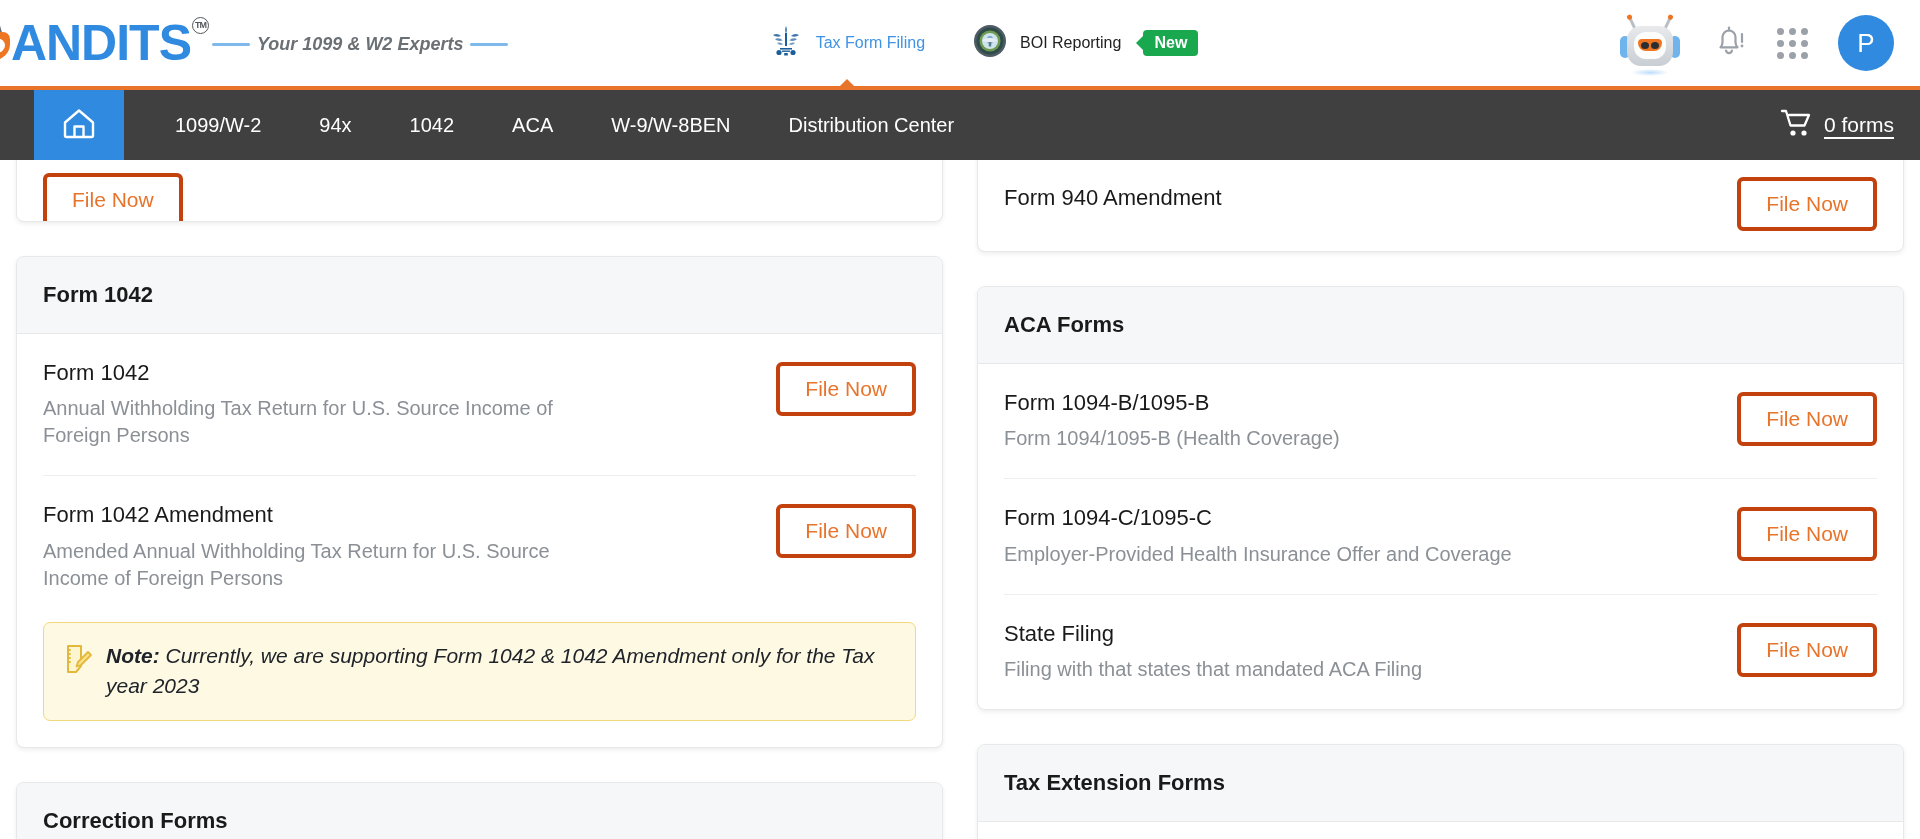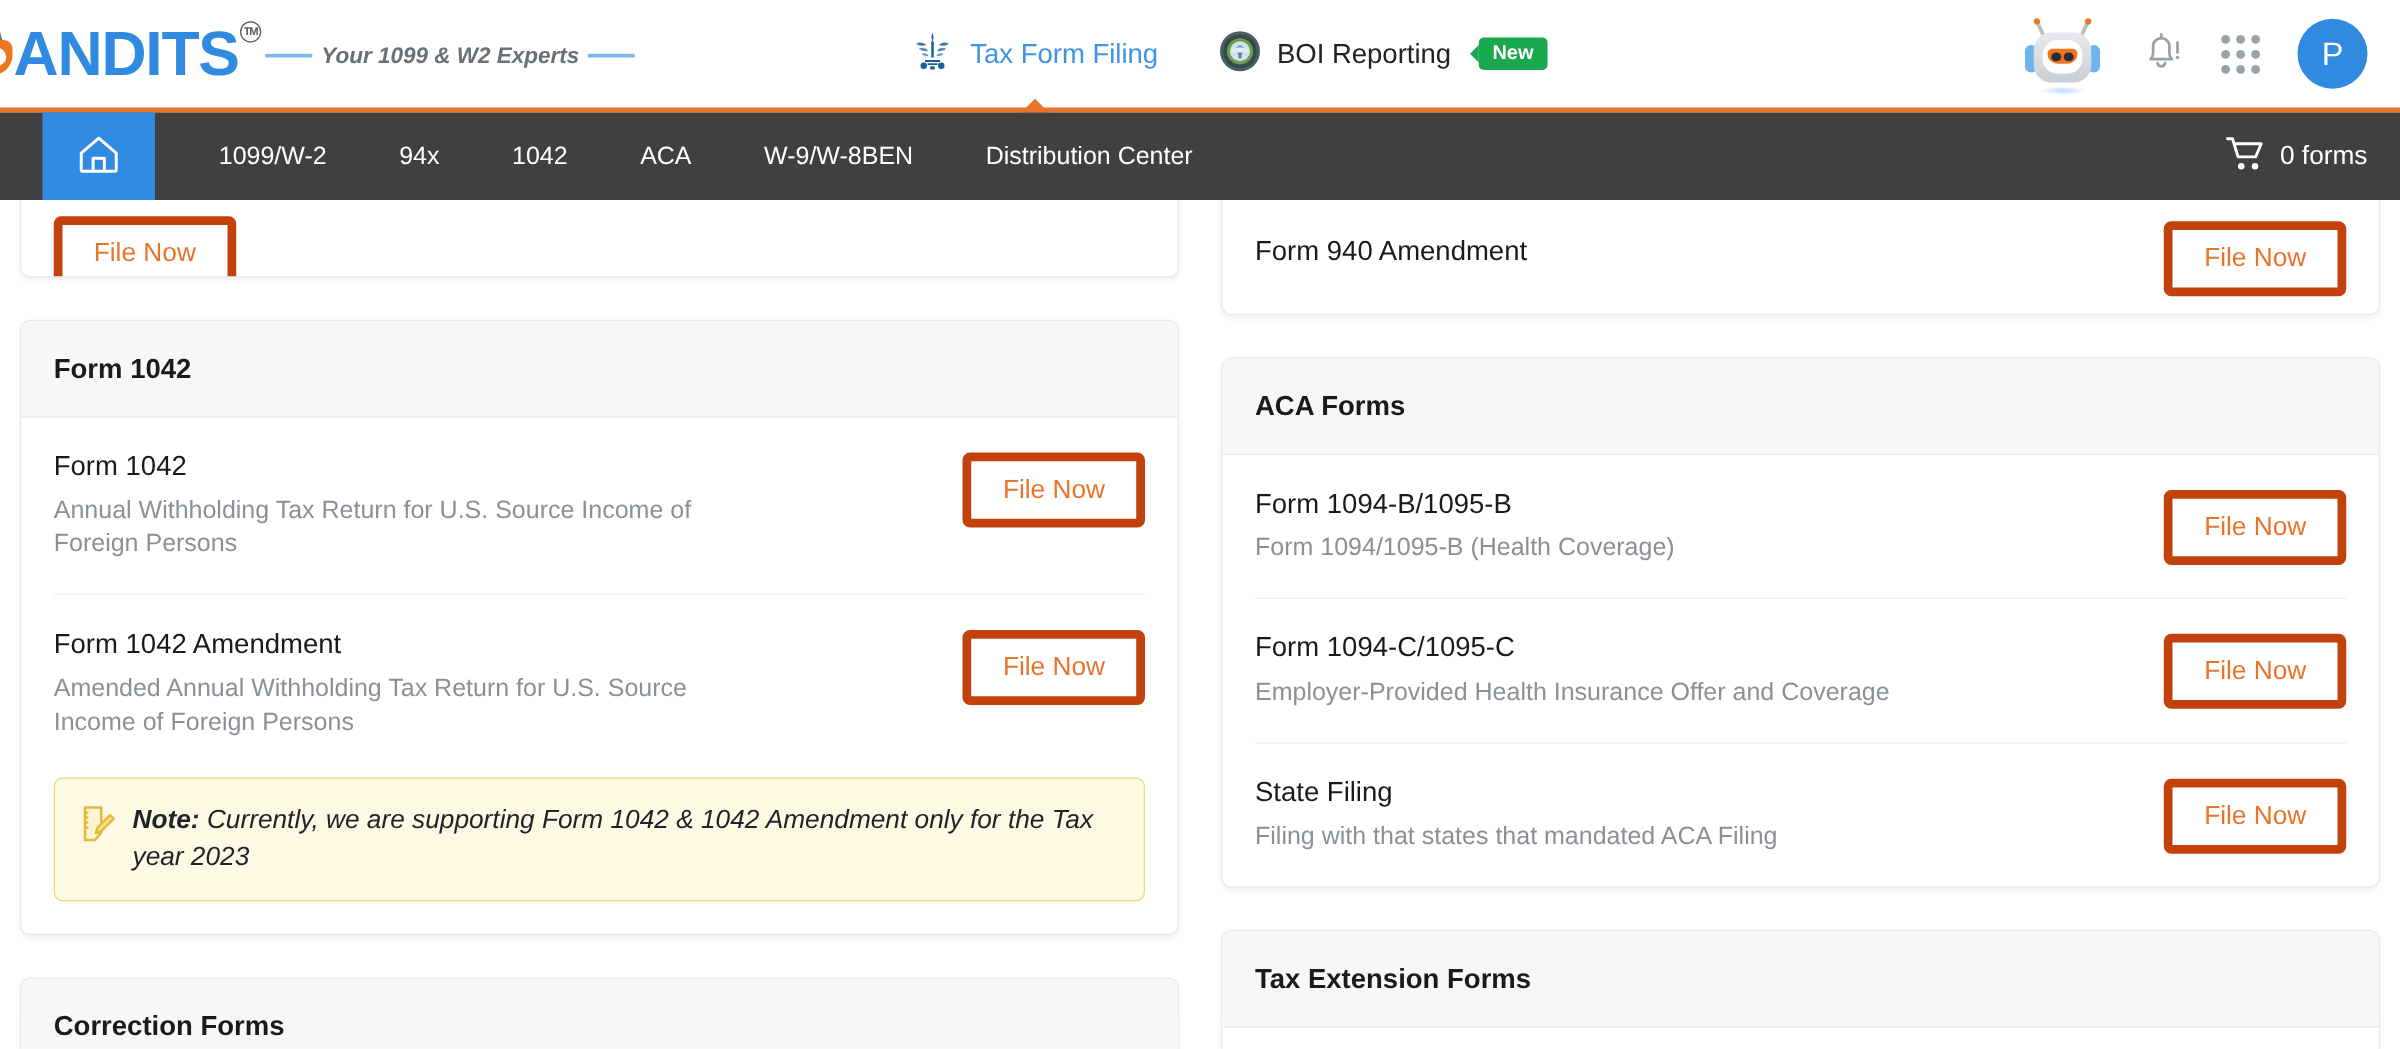--- a/index.html
+++ b/index.html
@@ -123,21 +123,21 @@
   }
   .hc-item {
     display: flex;
     align-items: center;
     gap: 13px;
     cursor: pointer;
     height: 100%;
     position: relative;
   }
   .hc-label {
-    font-size: 22px;
+    font-size: 16px;
     color: #222;
     white-space: nowrap;
   }
   .hc-item.active .hc-label { color: #3f93e3; }
   .hc-item.active::after {
     content: "";
     position: absolute;
     bottom: -4px;
     left: 50%;
     transform: translateX(-50%);
@@ -253,20 +253,21 @@
     margin-left: auto;
     display: flex;
     align-items: center;
     gap: 10px;
     padding-right: 26px;
     cursor: pointer;
   }
   .nav-cart .cart-label {
     font-size: 21px;
     color: #fff;
+    text-decoration: underline;
     text-underline-offset: 5px;
   }
 
   
   .content {
     position: relative;
     height: 687px;
     overflow: hidden;
     background: #ffffff;
     padding: 0 16px;
@@ -313,21 +314,21 @@
     line-height: 1.2;
   }
   .fr-desc {
     font-size: 20px;
     color: #8b9096;
     line-height: 1.35;
     max-width: 560px;
   }
   .file-now {
     flex: 0 0 auto;
-    border: 7px solid #c2410c;
+    border: 4px solid #c2410c;
     color: #e8742c;
     background: #fff;
     border-radius: 6px;
     font-size: 21px;
     padding: 11px 25px;
     cursor: pointer;
     white-space: nowrap;
     font-family: "Liberation Sans", sans-serif;
     margin-top: 2px;
   }

